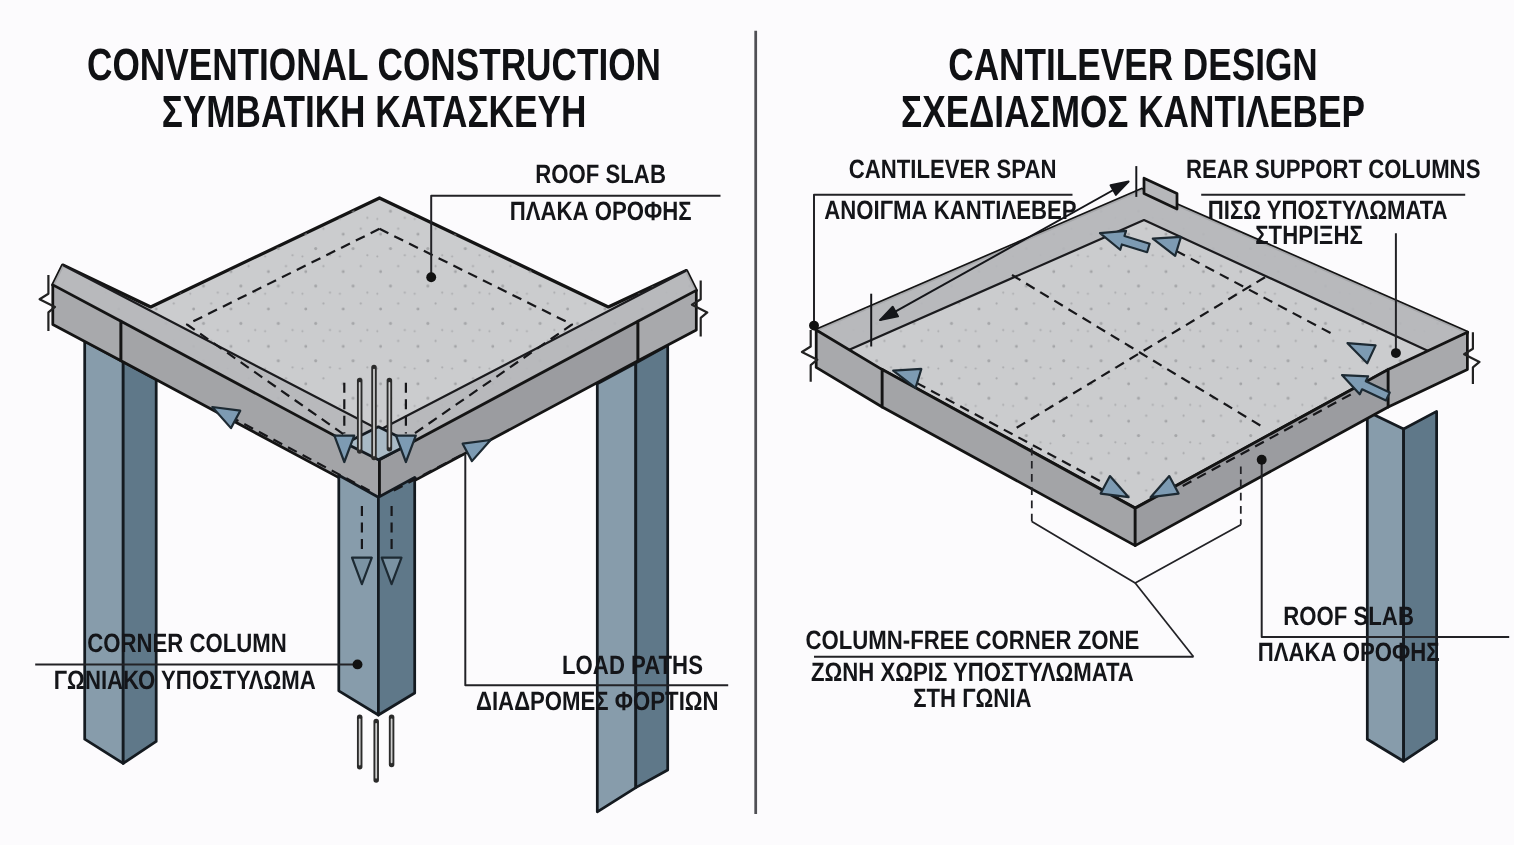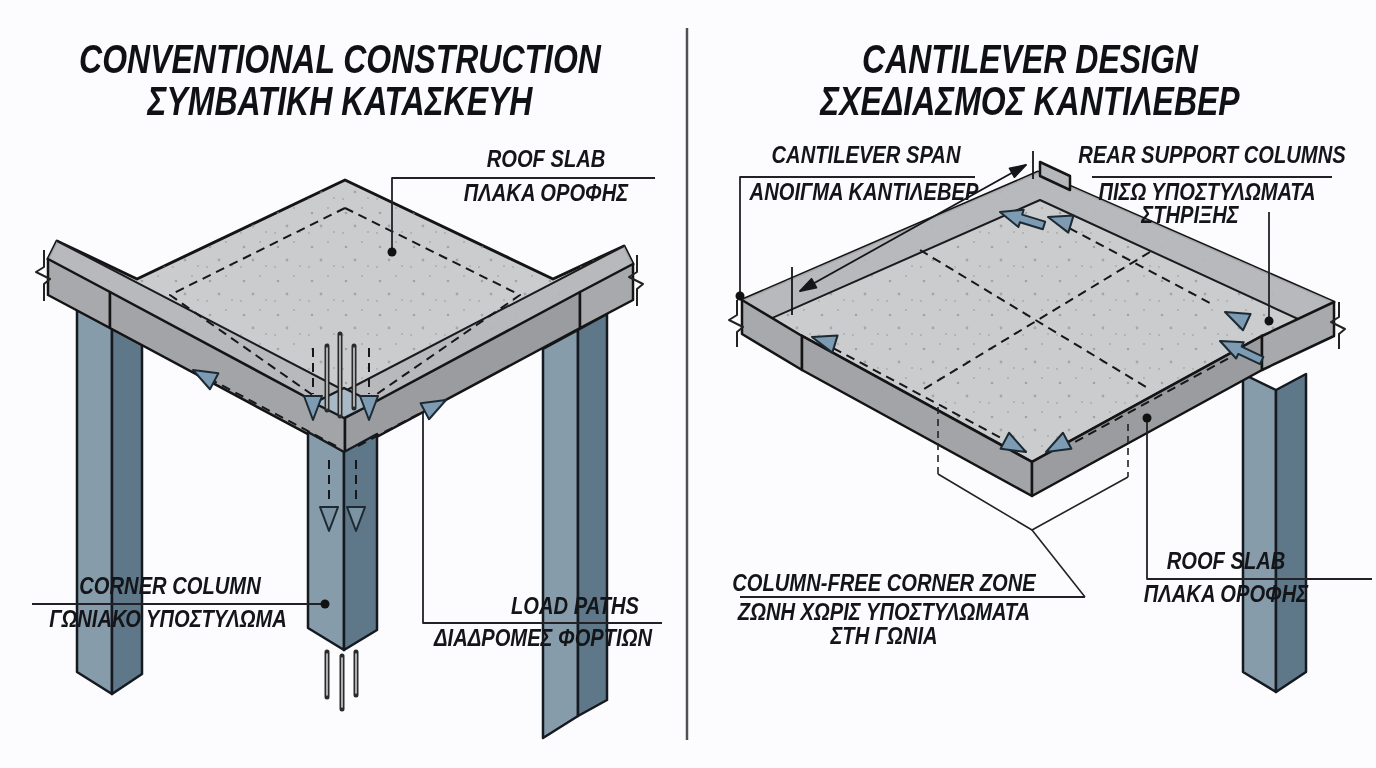--- a/index.html
+++ b/index.html
@@ -2,21 +2,21 @@
 <html><head>
 <meta charset="utf-8">
 <style>
   html,body{margin:0;padding:0;}
   body{
     width:1376px;height:768px;position:relative;overflow:hidden;
     background:#fcfbfd;
     font-family:"Liberation Sans", sans-serif;
   }
   svg{position:absolute;left:0;top:0;}
-  .txt-layer{position:absolute;left:0;top:0;width:1376px;height:768px;pointer-events:none;font-style:italic;}
+  .txt-layer{position:absolute;left:0;top:0;width:1376px;height:768px;pointer-events:none;}
   .title{
     position:absolute;font-weight:bold;font-size:41px;color:#101114;
     white-space:nowrap;transform:translateX(-50%) scaleX(0.78);
   }
   .lbl{
     position:absolute;font-weight:bold;font-size:24px;color:#141519;
     white-space:nowrap;transform:translateX(-50%) scaleX(0.84);
   }
 </style>
 </head>

